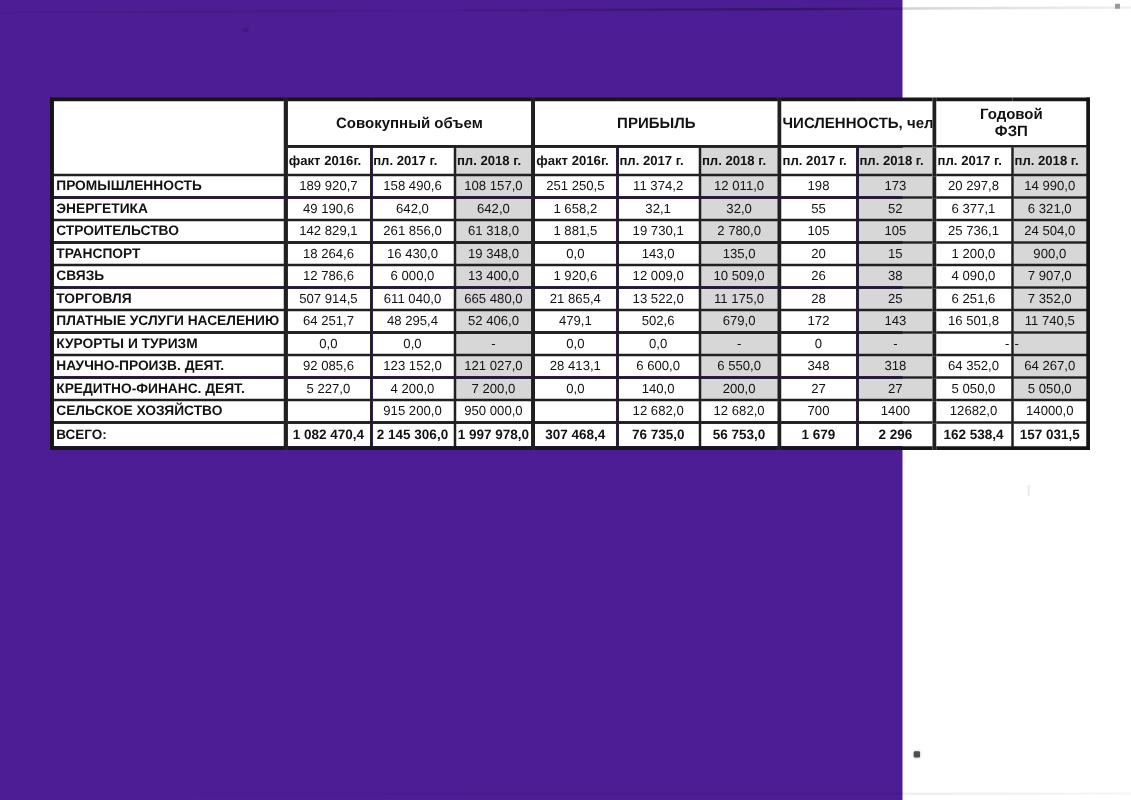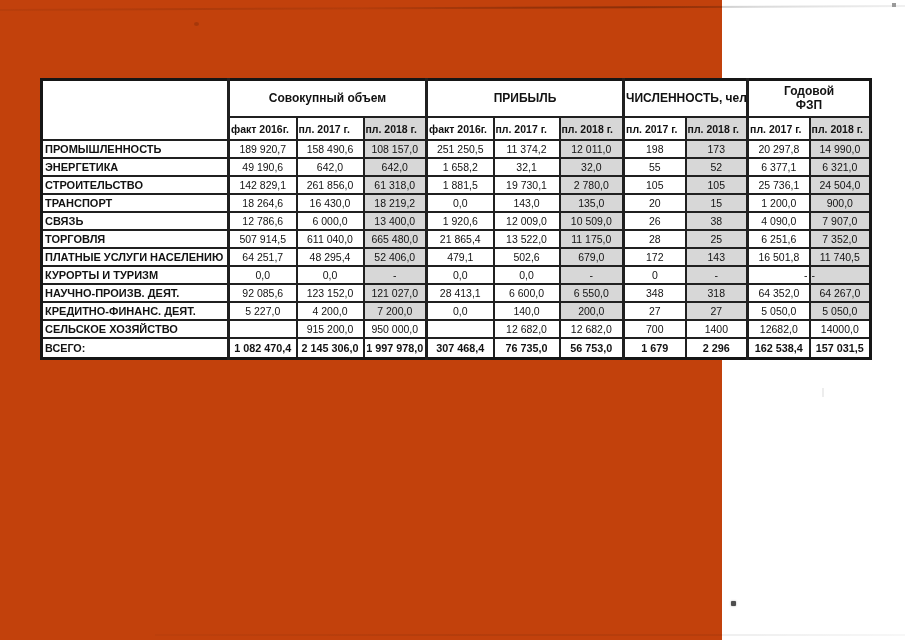--- a/index.html
+++ b/index.html
@@ -5,21 +5,21 @@
   html, body { margin: 0; padding: 0; }
   body {
     width: 905px; height: 640px;
     background: #ffffff;
     font-family: "Liberation Sans", sans-serif;
     overflow: hidden;
   }
   .page {
     position: relative;
     width: 722px; height: 640px;
-    background: #c2410c;
+    background: #4c1d95;
   }
 
   
   .scan-top-line {
     position: absolute; top: 7px; left: 0;
     width: 905px; height: 2px;
     background: linear-gradient(to right,
       rgba(0,0,0,0.05) 0%, rgba(0,0,0,0.10) 22%, rgba(0,0,0,0.07) 40%,
       rgba(0,0,0,0.22) 58%, rgba(0,0,0,0.28) 70%, rgba(0,0,0,0.14) 84%,
       rgba(0,0,0,0.06) 100%);
@@ -167,21 +167,21 @@
             <td class="shade">2 780,0</td>
             <td class="gsep">105</td>
             <td class="shade">105</td>
             <td class="gsep">25 736,1</td>
             <td class="shade">24 504,0</td>
           </tr>
           <tr>
             <th class="row-label">ТРАНСПОРТ</th>
             <td class="gsep">18 264,6</td>
             <td>16 430,0</td>
-            <td class="shade">18 219,2</td>
+            <td class="shade">19 348,0</td>
             <td class="gsep">0,0</td>
             <td>143,0</td>
             <td class="shade">135,0</td>
             <td class="gsep">20</td>
             <td class="shade">15</td>
             <td class="gsep">1 200,0</td>
             <td class="shade">900,0</td>
           </tr>
           <tr>
             <th class="row-label">СВЯЗЬ</th>

